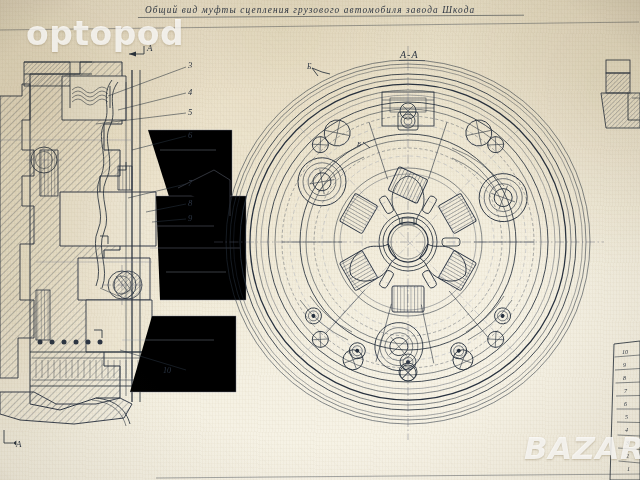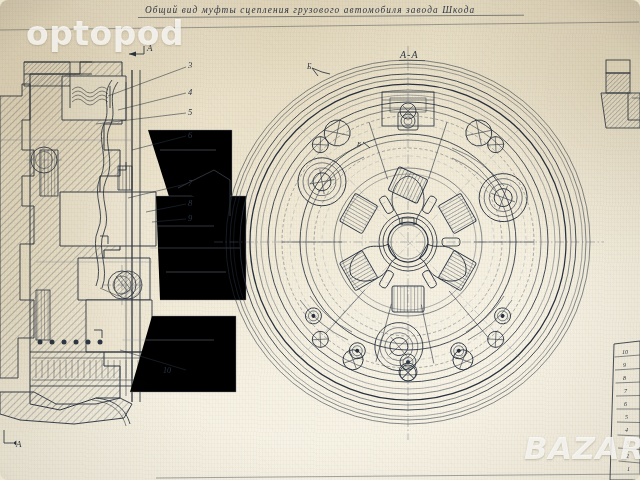--- a/index.html
+++ b/index.html
@@ -7,21 +7,20 @@
     width:640px;height:480px;overflow:hidden;
     font-family:"Liberation Serif", serif;
     background:#ece5cf;
   }
   #sheet{
     position:relative;width:640px;height:480px;overflow:hidden;
     background:
       radial-gradient(ellipse at 18% 8%, #efe7d2 0%, rgba(239,231,210,0) 55%),
       radial-gradient(ellipse at 82% 92%, #f7f3e6 0%, rgba(247,243,230,0) 60%),
       linear-gradient(168deg,#e9e0c6 0%,#ece4cd 22%,#efe9d6 48%,#f4f0e2 72%,#f7f4ea 100%);
-    border-radius: 8px;
   }
   
   #grain{
     position:absolute;inset:0;pointer-events:none;mix-blend-mode:multiply;opacity:.5;
     background-image:
       repeating-linear-gradient(91deg, rgba(168,150,110,.09) 0 1px, rgba(255,255,255,0) 1px 3px),
       repeating-linear-gradient(1deg, rgba(150,132,92,.06) 0 1px, rgba(255,255,255,0) 1px 4px),
       repeating-linear-gradient(46deg, rgba(120,104,70,.03) 0 1px, rgba(255,255,255,0) 1px 7px);
   }
   #vignette{

